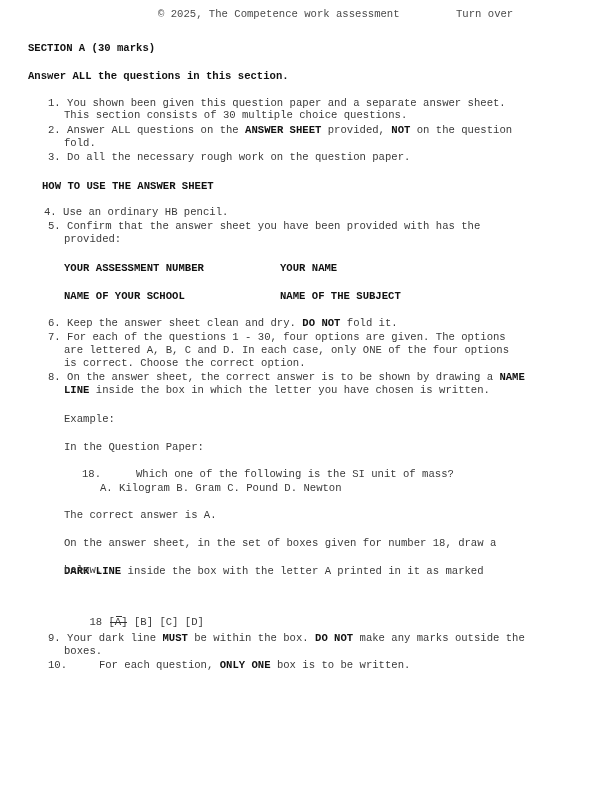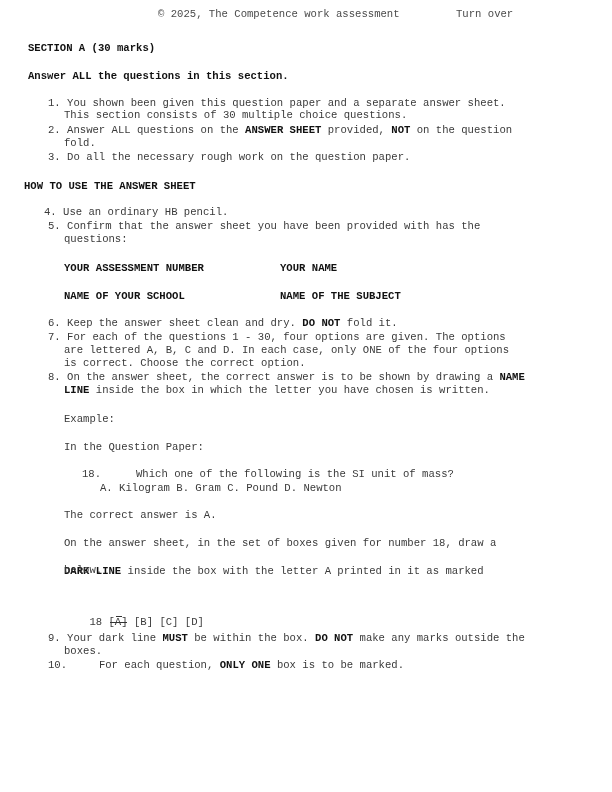--- a/index.html
+++ b/index.html
@@ -25,26 +25,26 @@
 <div class="abs b" style="left:28px;top:70px;">Answer ALL the questions in this section.</div>
 
 <div>
   <div class="line" style="left:48px;top:97px;"><span>1.</span> <span>You shown been given this question paper and a separate answer sheet.</span></div>
   <div class="line" style="left:64px;top:109px;">This section consists of 30 multiple choice questions.</div>
   <div class="line" style="left:48px;top:124px;"><span>2.</span> <span>Answer ALL questions on the </span><span class="b">ANSWER SHEET</span><span> provided, </span><span class="b">NOT</span><span> on the question</span></div>
   <div class="line" style="left:64px;top:137px;">fold.</div>
   <div class="line" style="left:48px;top:151px;"><span>3.</span> <span>Do all the necessary rough work on the question paper.</span></div>
 </div>
 
-<div class="abs b" style="left:24px;top:180px;">HOW TO USE THE ANSWER SHEET</div>
+<div class="abs b" style="left:42px;top:180px;">HOW TO USE THE ANSWER SHEET</div>
 
 <div>
   <div class="line" style="left:44px;top:206px;"><span>4.</span> <span>Use an ordinary HB pencil.</span></div>
   <div class="line" style="left:48px;top:220px;"><span>5.</span> <span>Confirm that the answer sheet you have been provided with has the</span></div>
-  <div class="line" style="left:64px;top:233px;">questions:</div>
+  <div class="line" style="left:64px;top:233px;">provided:</div>
 
   <div class="line b" style="left:64px;top:262px;">YOUR ASSESSMENT NUMBER</div>
   <div class="line b" style="left:280px;top:262px;">YOUR NAME</div>
   <div class="line b" style="left:64px;top:290px;">NAME OF YOUR SCHOOL</div>
   <div class="line b" style="left:280px;top:290px;">NAME OF THE SUBJECT</div>
 
   <div class="line" style="left:48px;top:317px;"><span>6.</span> <span>Keep the answer sheet clean and dry. </span><span class="b">DO NOT</span><span> fold it.</span></div>
   <div class="line" style="left:48px;top:331px;"><span>7.</span> <span>For each of the questions 1 - 30, four options are given. The options</span></div>
   <div class="line" style="left:64px;top:344px;">are lettered A, B, C and D. In each case, only ONE of the four options</div>
   <div class="line" style="left:64px;top:357px;">is correct. Choose the correct option.</div>
@@ -64,14 +64,14 @@
   <div class="line" style="left:64px;top:564px;">below.</div>
 
   <div class="line" style="left:64px;top:604px;">
     <span>18</span> <span class="mark-a"><span>[A]</span><span class="strike"></span><span class="over"></span></span> <span>[B]</span> <span>[C]</span> <span>[D]</span>
   </div>
 </div>
 
 <div>
   <div class="line" style="left:48px;top:632px;"><span>9.</span> <span>Your dark line </span><span class="b">MUST</span><span> be within the box. </span><span class="b">DO NOT</span><span> make any marks outside the</span></div>
   <div class="line" style="left:64px;top:645px;">boxes.</div>
-  <div class="line" style="left:48px;top:659px;"><span>10.</span>     <span>For each question, </span><span class="b">ONLY ONE</span><span> box is to be marked.</span></div>
+  <div class="line" style="left:48px;top:659px;"><span>10.</span>     <span>For each question, </span><span class="b">ONLY ONE</span><span> box is to be written.</span></div>
 </div>
 
 </body></html>

